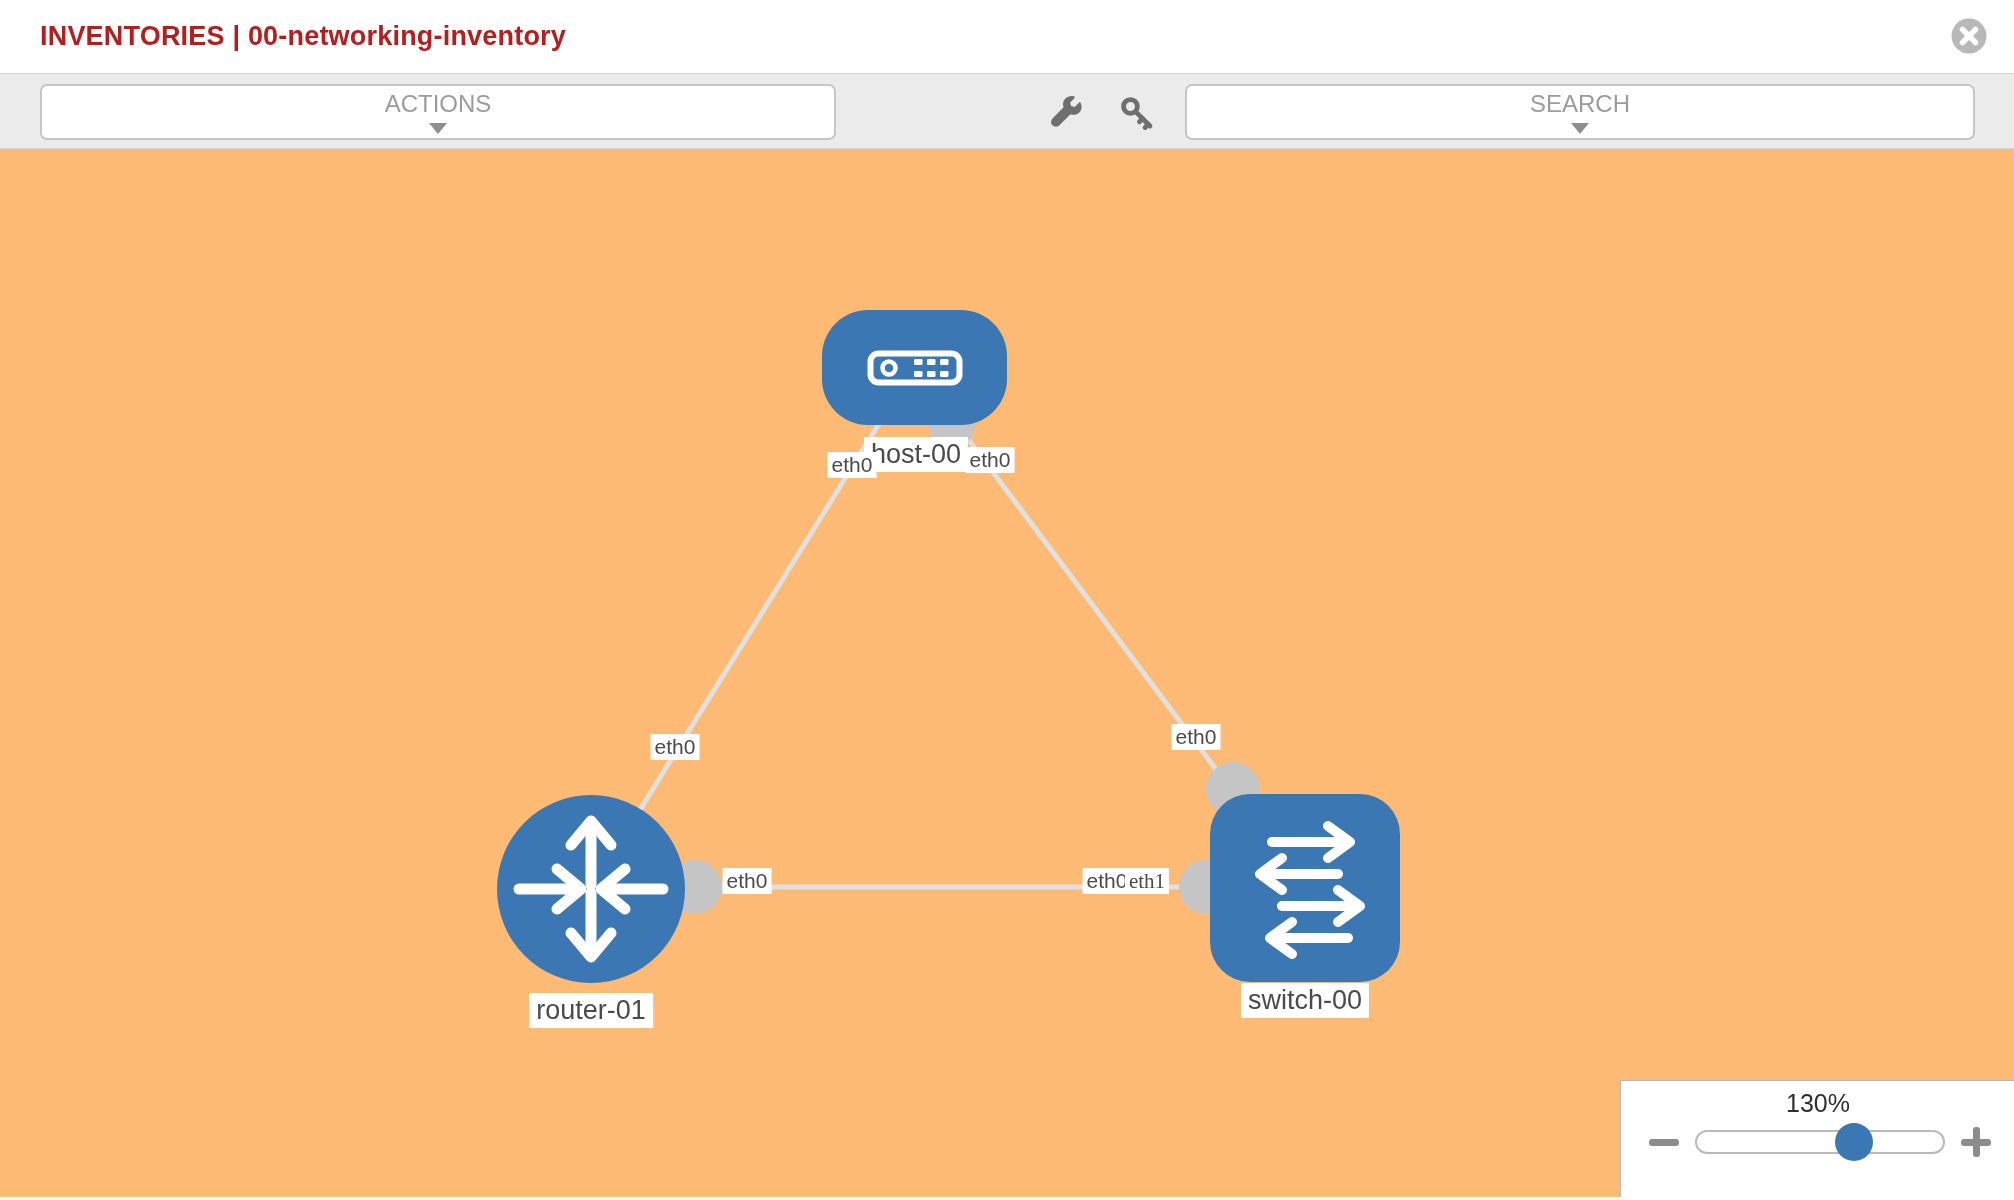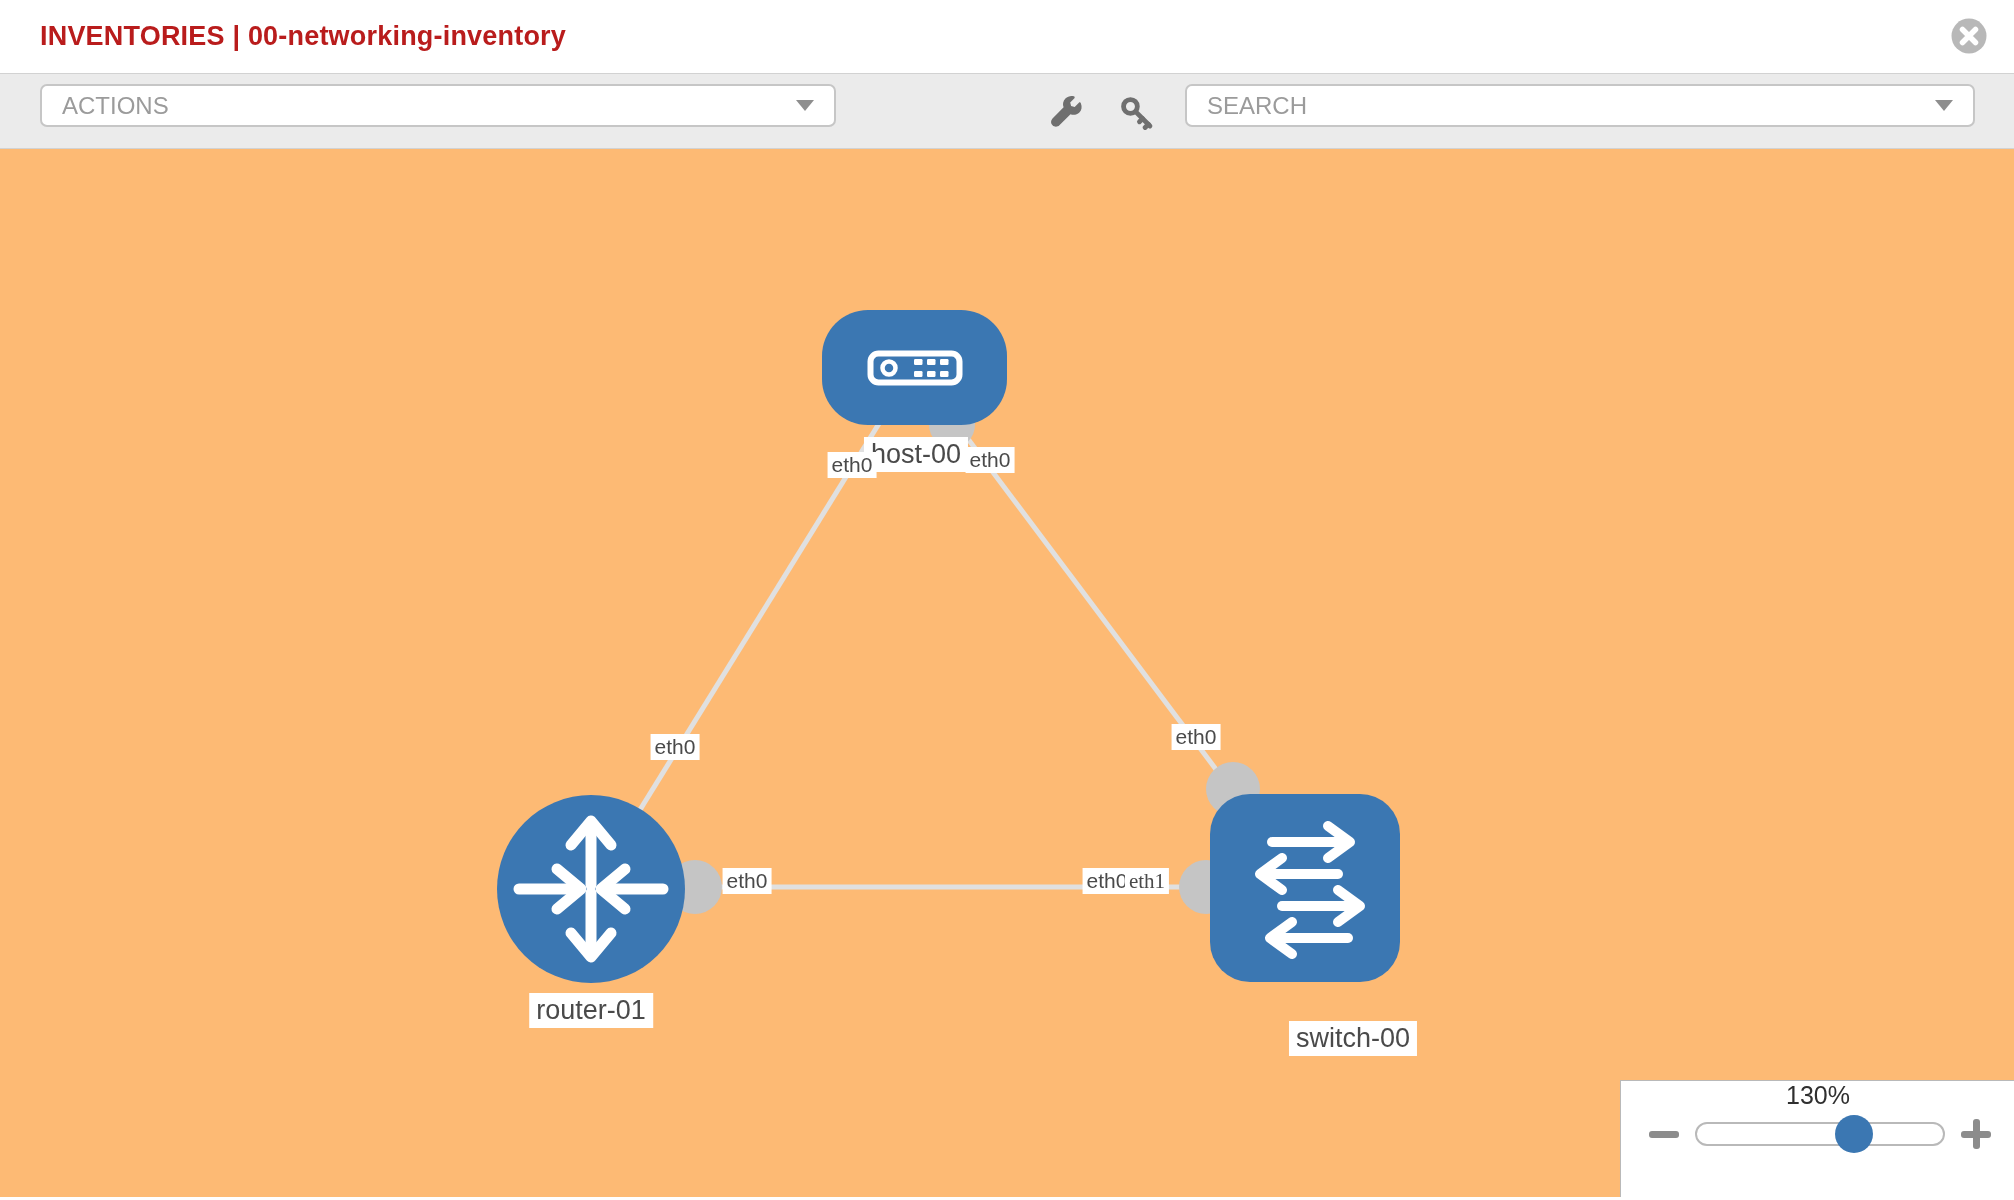--- a/index.html
+++ b/index.html
@@ -10,24 +10,24 @@
 
   
   .hdr{position:relative;height:73px;background:#fff;}
   .hdr-title{position:absolute;left:40px;top:0;line-height:73px;
              font-size:27px;font-weight:700;color:#b91c1c;letter-spacing:.2px;}
   .close-btn{position:absolute;right:26px;top:17px;width:38px;height:38px;cursor:pointer;}
 
   
   .toolbar{position:relative;height:76px;background:#ebebeb;
            border-top:1px solid #d2d2d2;border-bottom:1px solid #d2d2d2;box-sizing:border-box;}
-  .select{position:absolute;top:10px;height:43px;background:#fff;
+  .select{position:absolute;top:10px;height:56px;background:#fff;
           border:2px solid #c6c6c6;border-radius:7px;box-sizing:border-box;
           display:flex;align-items:center;justify-content:space-between;
-          padding:4px 20px;font-size:24px;color:#9b9b9b;cursor:pointer;}
+          padding:4px 20px;font-size:24px;color:#9b9b9b;cursor:pointer;flex-direction:column;}
   .select-actions{left:40px;width:796px;}
   .select-search{left:1185px;width:790px;}
   .caret{width:0;height:0;border-left:9px solid transparent;border-right:9px solid transparent;
          border-top:11px solid #8e8e8e;}
   .tool-icon{position:absolute;top:20px;width:36px;height:36px;cursor:pointer;}
   .tool-wrench{left:1048px;}
   .tool-key{left:1118px;}
 
   
   .canvas{position:relative;width:2014px;height:1048px;background:#fdba74;overflow:hidden;}
@@ -39,21 +39,21 @@
   .node-switch{left:1210px;top:645px;width:190px;height:188px;border-radius:40px;}
 
   .tlabel{position:absolute;transform:translateX(-50%);background:#fff;color:#4a4a4a;
           white-space:nowrap;line-height:1.15;}
   .device-label{font-size:27px;padding:2px 7px;}
   .iface-label{font-size:21px;padding:1px 4px;}
 
   
   .zoom-panel{position:absolute;left:1620px;top:931px;width:400px;height:120px;
               background:#fff;border:1px solid #b9b9b9;box-sizing:border-box;}
-  .zoom-level{margin-top:0;text-align:center;width:394px;
+  .zoom-level{margin-top:8px;text-align:center;width:394px;
               font-size:25px;color:#2f2f2f;}
   .zoom-row{display:flex;align-items:center;margin-top:9px;padding:0 28px;gap:16px;}
   .zoom-minus{width:30px;height:7px;border-radius:3px;background:#8c8c8c;cursor:pointer;}
   .zoom-track{position:relative;flex:1;height:24px;background:#fff;
               border:2px solid #b9b9b9;border-radius:13px;box-sizing:border-box;cursor:pointer;}
   .zoom-knob{position:absolute;top:-9px;left:calc(64% - 19px);width:38px;height:38px;
              border-radius:50%;background:var(--knob-fill,#3b77b2);cursor:grab;}
   .zoom-plus{position:relative;width:30px;height:30px;cursor:pointer;}
   .zoom-plus::before{content:"";position:absolute;left:0;top:11.5px;width:30px;height:7px;
                      border-radius:3px;background:#8c8c8c;}
@@ -153,21 +153,21 @@
             <path d="M128 96 L150 112 L128 128"></path>
           <path d="M138 144 H72"></path>
             <path d="M82 128 L60 144 L82 160"></path>
         </g>
       </svg>
     </div>
 
     <div id="labels-layer">
         <div class="tlabel device-label" style="left: 916px; top: 288px;">host-00</div>
         <div class="tlabel device-label" style="left: 591px; top: 844px;">router-01</div>
-        <div class="tlabel device-label" style="left: 1305px; top: 872px; margin-left: 48px;">switch-00</div>
+        <div class="tlabel device-label" style="left: 1305px; top: 834px;">switch-00</div>
         <div class="tlabel iface-label" style="left: 852px; top: 303px;">eth0</div>
         <div class="tlabel iface-label" style="left: 990px; top: 298px;">eth0</div>
         <div class="tlabel iface-label" style="left: 675px; top: 585px;">eth0</div>
         <div class="tlabel iface-label" style="left: 1196px; top: 575px;">eth0</div>
         <div class="tlabel iface-label" style="left: 747px; top: 719px;">eth0</div>
         <div class="tlabel iface-label" style="left: 1107px; top: 719px;">eth0</div>
         <div class="tlabel iface-label" style="left: 1147px; top: 719px; font-family: Liberation Serif, serif;">eth1</div>
       </div>
 
     <div class="zoom-panel">

